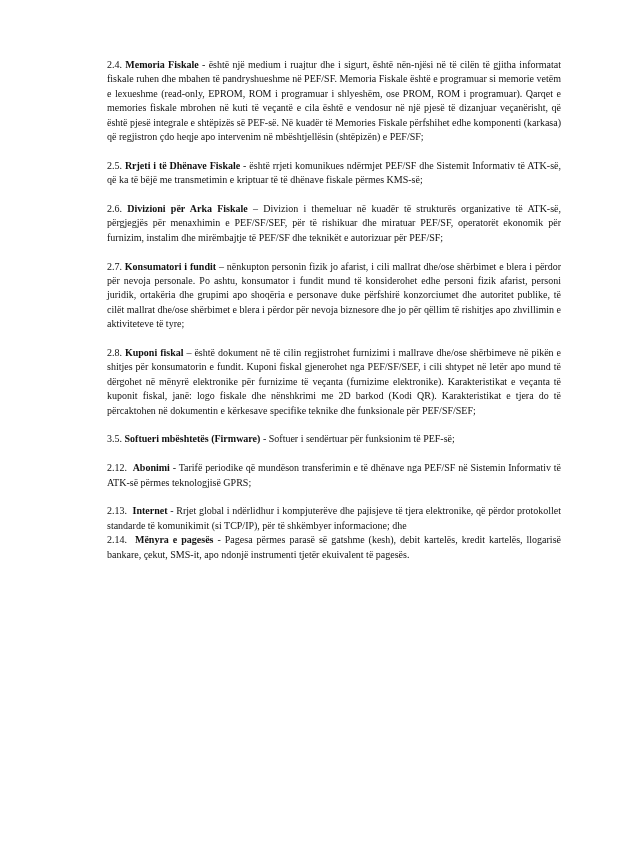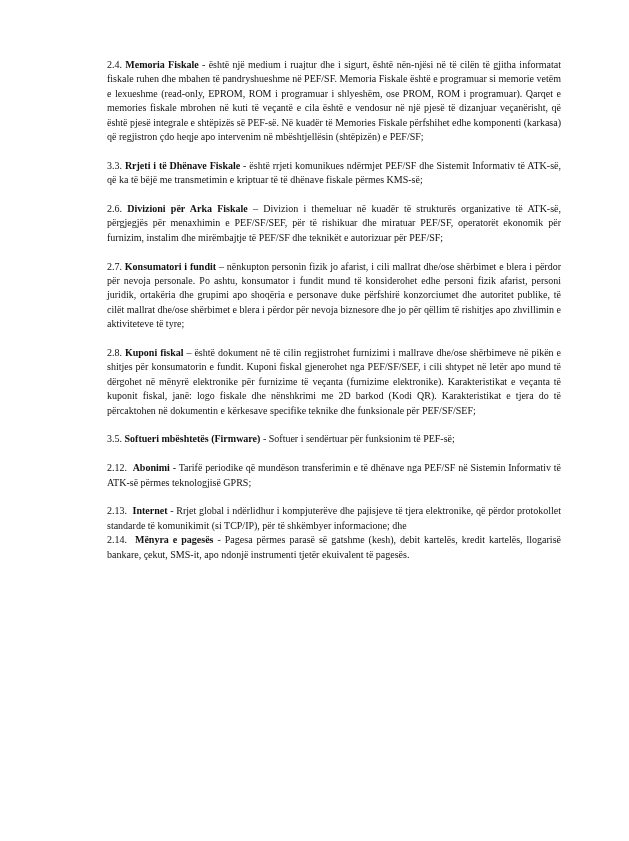--- a/index.html
+++ b/index.html
@@ -38,21 +38,21 @@
       font-weight: bold;
     }
   </style>
 </head>
 <body>
 
 <div class="page">
 
   <p class="item"><span class="num">2.4.</span> <span class="term">Memoria Fiskale</span><span> - </span><span>është një medium i ruajtur dhe i sigurt, është nën-njësi në të cilën të gjitha informatat fiskale ruhen dhe mbahen të pandryshueshme në PEF/SF. Memoria Fiskale është e programuar si memorie vetëm e lexueshme (read-only, EPROM, ROM i programuar i shlyeshëm, ose PROM, ROM i programuar). Qarqet e memories fiskale mbrohen në kuti të veçantë e cila është e vendosur në një pjesë të dizanjuar veçanërisht, që është pjesë integrale e shtëpizës së PEF-së. Në kuadër të Memories Fiskale përfshihet edhe komponenti (karkasa) që regjistron çdo heqje apo intervenim në mbështjellësin (shtëpizën) e PEF/SF;</span></p>
 
-  <p class="item"><span class="num">3.3.</span> <span class="term">Rrjeti i të Dhënave Fiskale</span><span> - </span><span>është rrjeti komunikues ndërmjet PEF/SF dhe Sistemit Informativ të ATK-së, që ka të bëjë me transmetimin e kriptuar të të dhënave fiskale përmes KMS-së;</span></p>
+  <p class="item"><span class="num">2.5.</span> <span class="term">Rrjeti i të Dhënave Fiskale</span><span> - </span><span>është rrjeti komunikues ndërmjet PEF/SF dhe Sistemit Informativ të ATK-së, që ka të bëjë me transmetimin e kriptuar të të dhënave fiskale përmes KMS-së;</span></p>
 
   <p class="item"><span class="num">2.6.</span> <span class="term">Divizioni për Arka Fiskale</span><span> – </span><span>Divizion i themeluar në kuadër të strukturës organizative të ATK-së, përgjegjës për menaxhimin e PEF/SF/SEF, për të rishikuar dhe miratuar PEF/SF, operatorët ekonomik për furnizim, instalim dhe mirëmbajtje të PEF/SF dhe teknikët e autorizuar për PEF/SF;</span></p>
 
   <p class="item"><span class="num">2.7.</span> <span class="term">Konsumatori i fundit</span><span> – </span><span>nënkupton personin fizik jo afarist, i cili mallrat dhe/ose shërbimet e blera i përdor për nevoja personale. Po ashtu, konsumator i fundit mund të konsiderohet edhe personi fizik afarist, personi juridik, ortakëria dhe grupimi apo shoqëria e personave duke përfshirë konzorciumet dhe autoritet publike, të cilët mallrat dhe/ose shërbimet e blera i përdor për nevoja biznesore dhe jo për qëllim të rishitjes apo zhvillimin e aktiviteteve të tyre;</span></p>
 
   <p class="item"><span class="num">2.8.</span> <span class="term">Kuponi fiskal</span><span> – </span><span>është dokument në të cilin regjistrohet furnizimi i mallrave dhe/ose shërbimeve në pikën e shitjes për konsumatorin e fundit. Kuponi fiskal gjenerohet nga PEF/SF/SEF, i cili shtypet në letër apo mund të dërgohet në mënyrë elektronike për furnizime të veçanta (furnizime elektronike). Karakteristikat e veçanta të kuponit fiskal, janë: logo fiskale dhe nënshkrimi me 2D barkod (Kodi QR). Karakteristikat e tjera do të përcaktohen në dokumentin e kërkesave specifike teknike dhe funksionale për PEF/SF/SEF;</span></p>
 
   <p class="item"><span class="num">3.5.</span> <span class="term">Softueri mbështetës (Firmware)</span><span> - </span><span>Softuer i sendërtuar për funksionim të PEF-së;</span></p>
 
 

